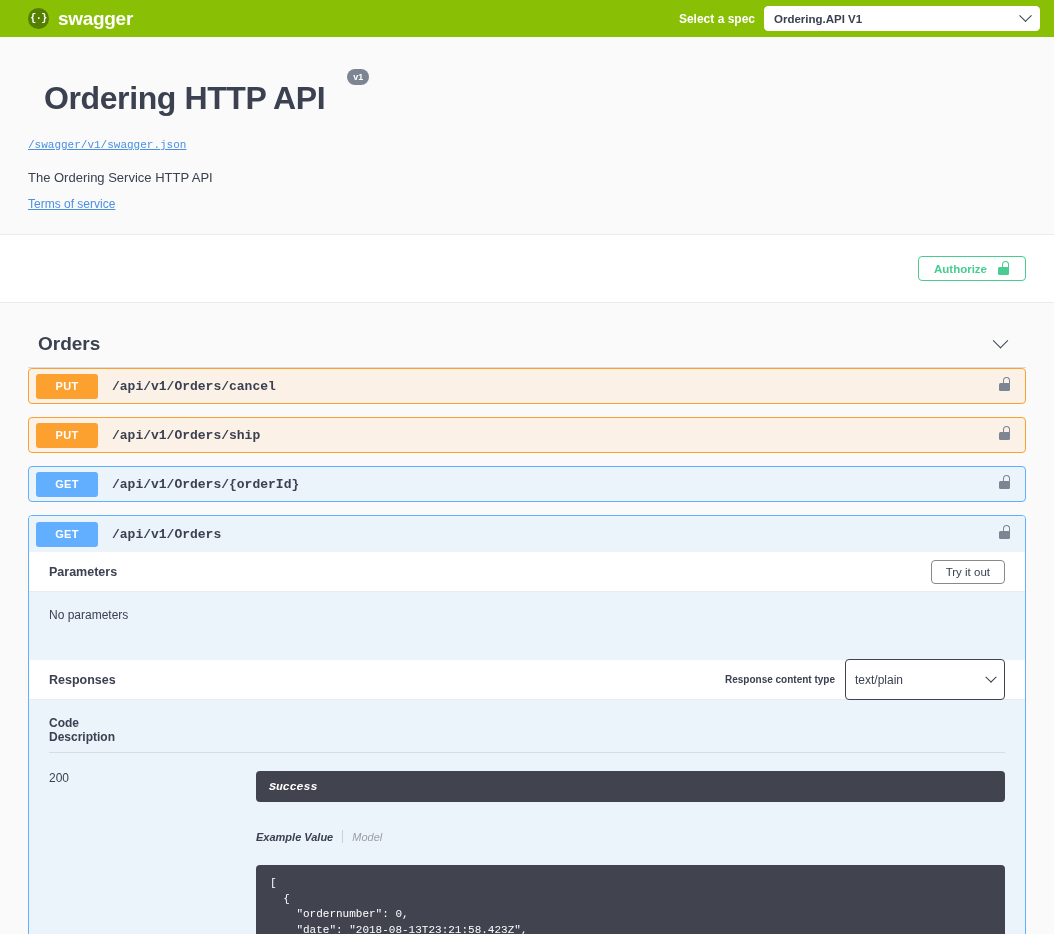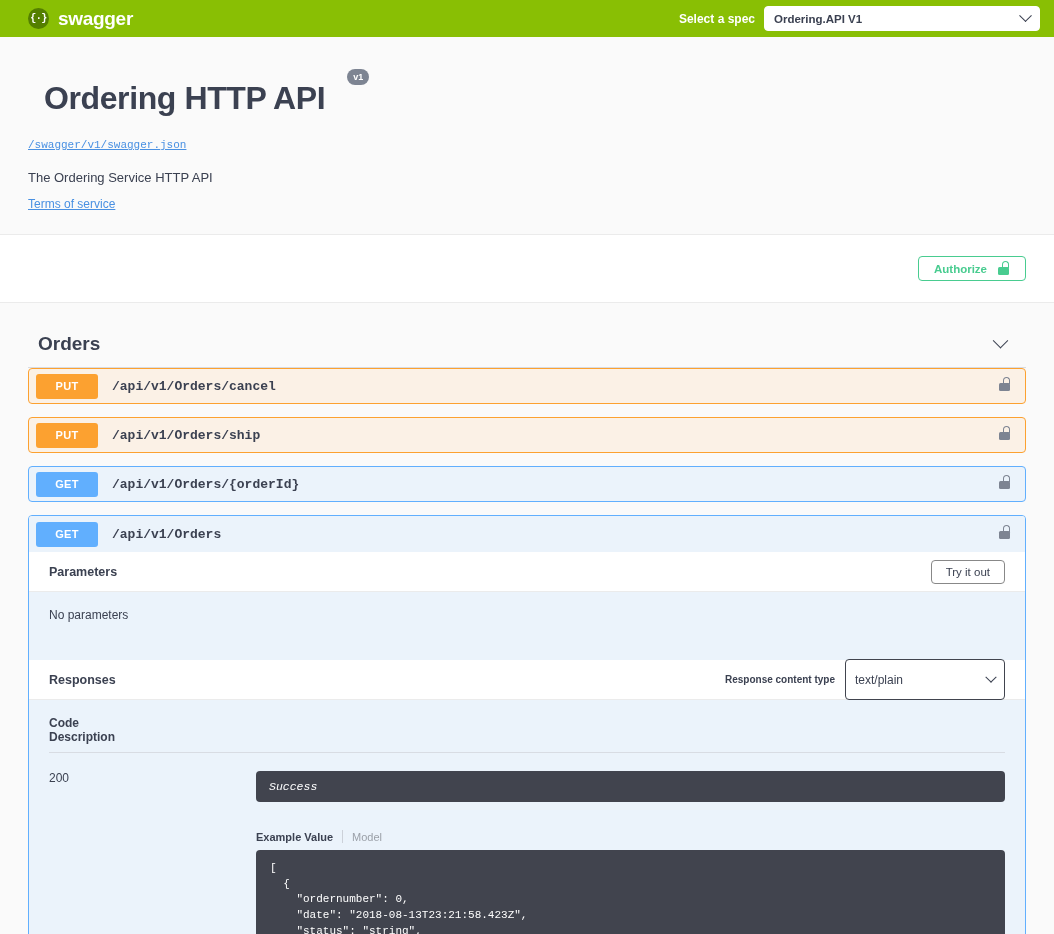--- a/index.html
+++ b/index.html
@@ -213,26 +213,26 @@
   .col-desc { font-size: 12px; font-weight: bold; color: #3b4151; }
   .resp-row { display: flex; padding-top: 18px; }
   .resp-code {
     width: 207px; font-size: 12px; color: #3b4151;
     font-family: "Liberation Sans", sans-serif;
   }
   .resp-desc { flex: 1; }
   .desc-banner {
     background: #41444e; border-radius: 4px;
     padding: 9px 13px;
-    color: #fff; font-size: 11.5px; font-style: italic; font-weight: normal;
+    color: #fff; font-size: 11.5px; font-style: italic; font-weight: bold;
     font-family: "Liberation Mono", monospace;
   }
   .example-tabs {
     display: flex; align-items: center; gap: 9px;
-    margin-top: 28px; margin-bottom: 7px;
+    margin-top: 28px; margin-bottom: 22px; font-style: italic;
   }
   .tab-example {
     font-size: 11px; font-weight: bold; color: #3b4151; cursor: pointer;
   }
   .tab-divider { width: 1px; height: 13px; background: #ccd1d9; }
   .tab-model { font-size: 11px; color: #9ba0a8; cursor: pointer; }
   .code-block {
     background: #41444e; border-radius: 4px;
     padding: 11px 14px;
     color: #fff;

